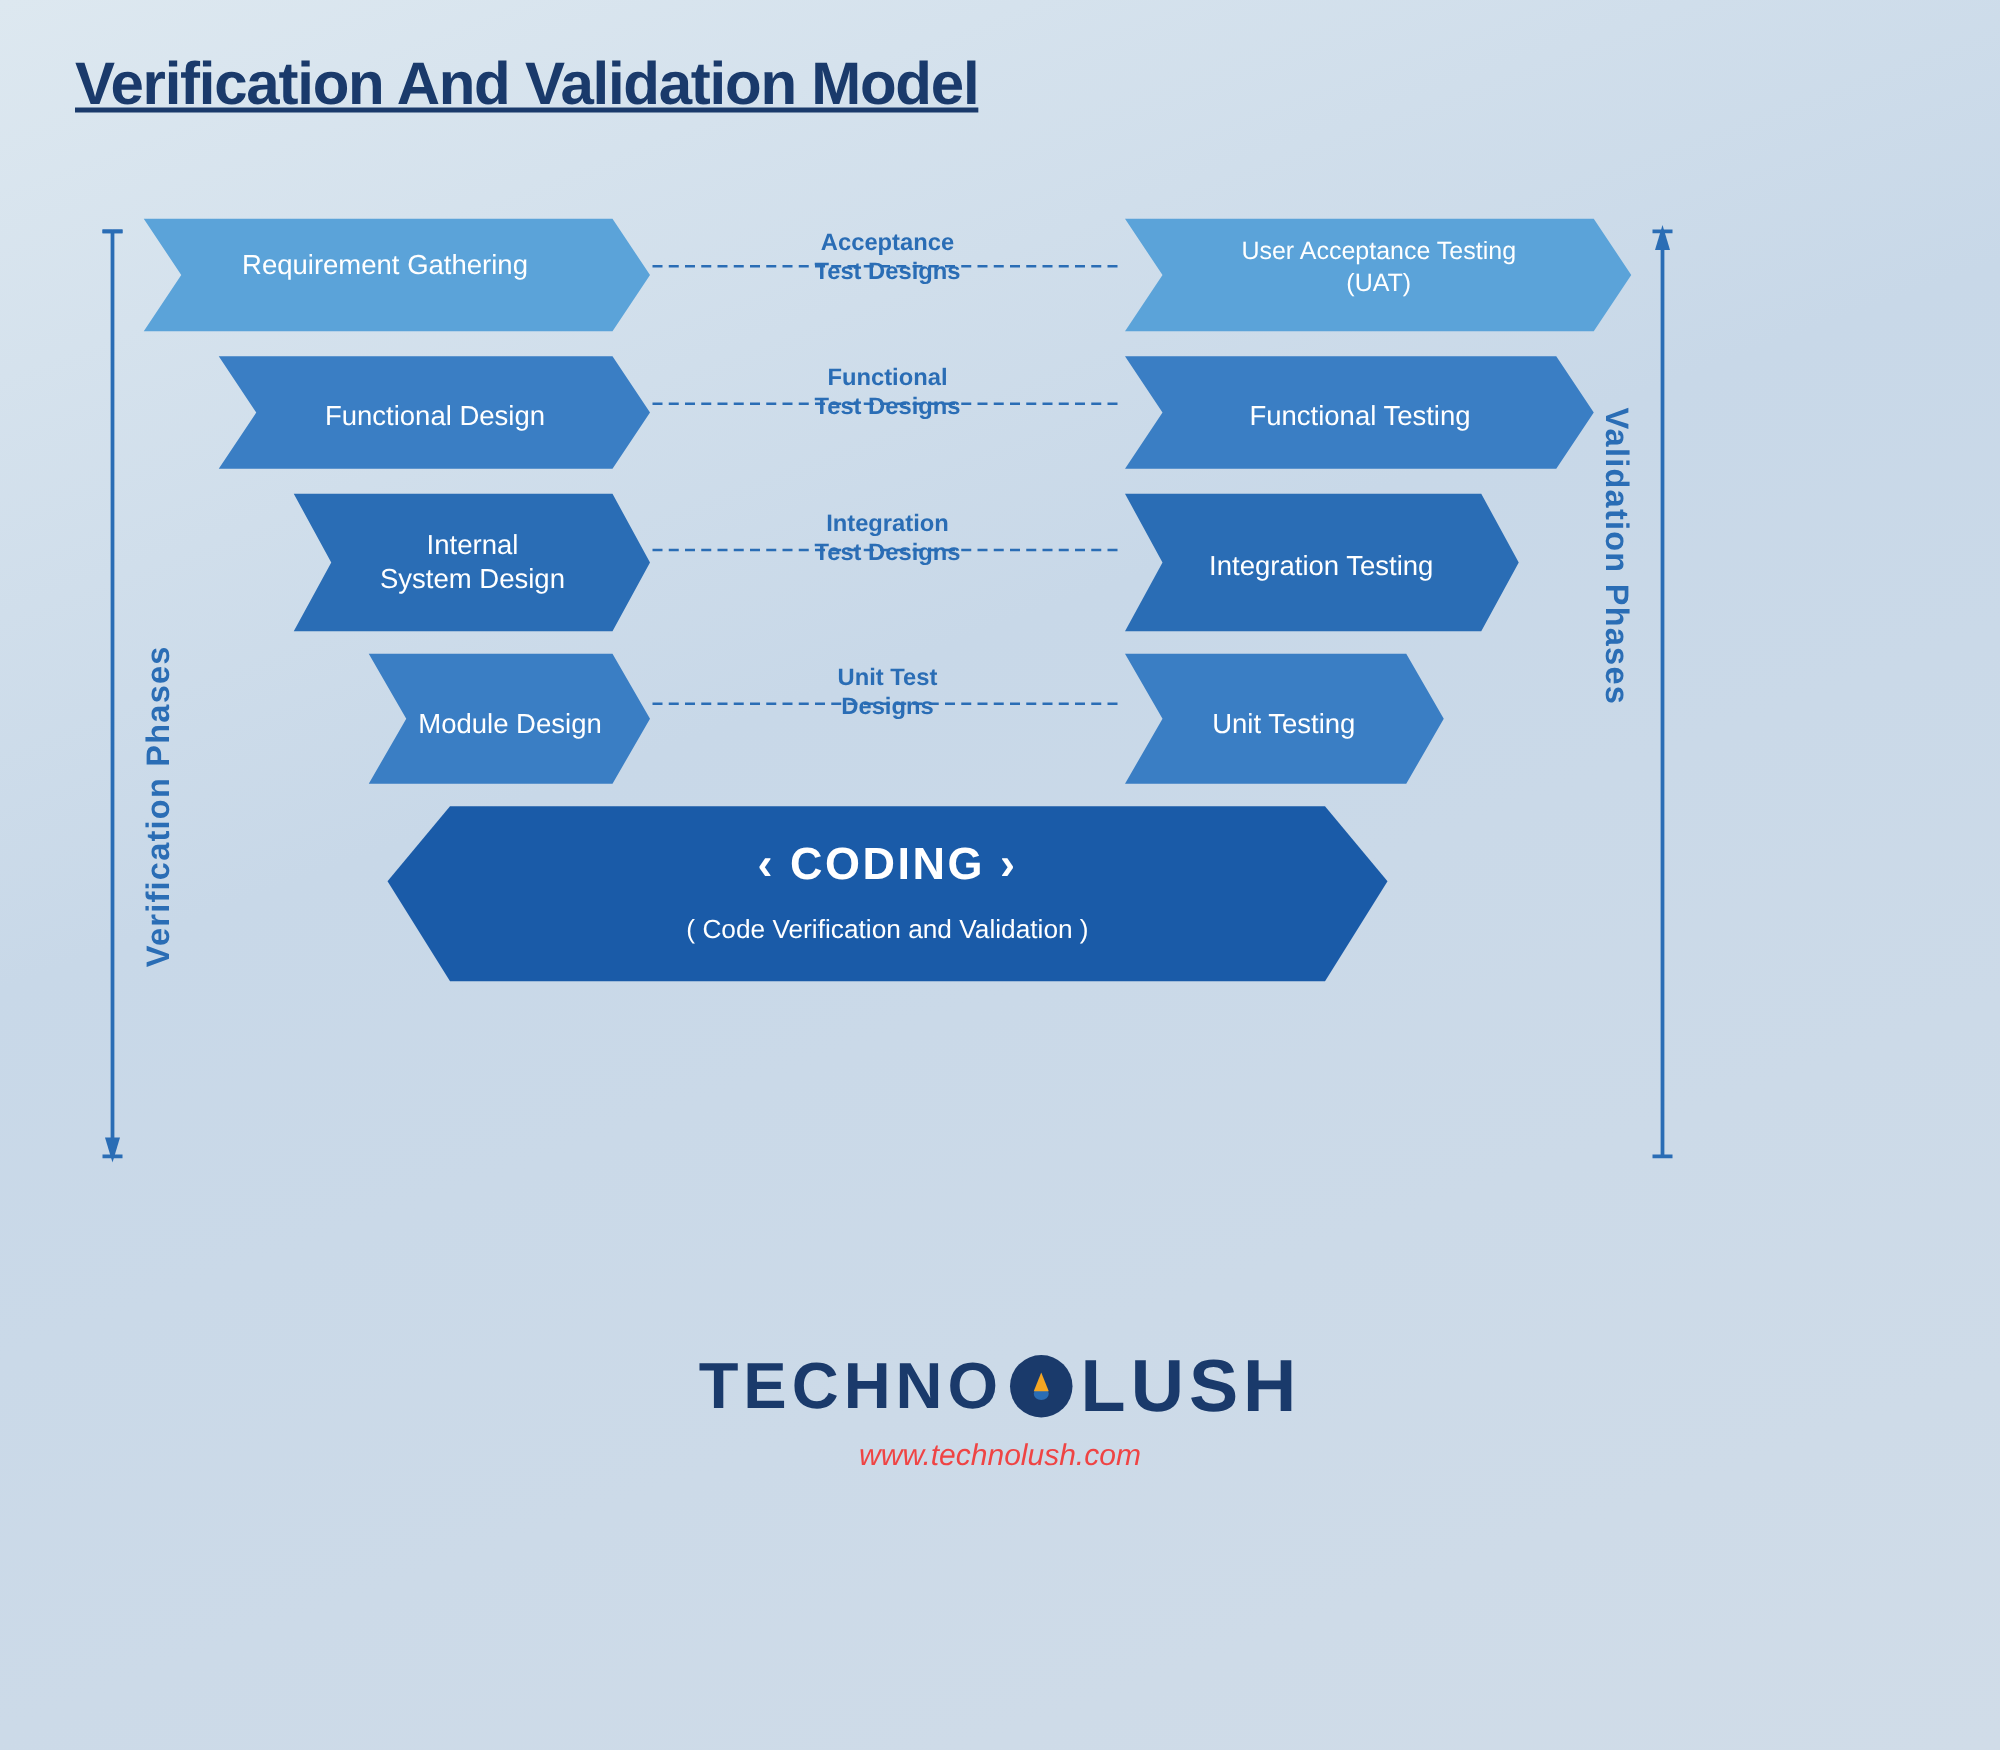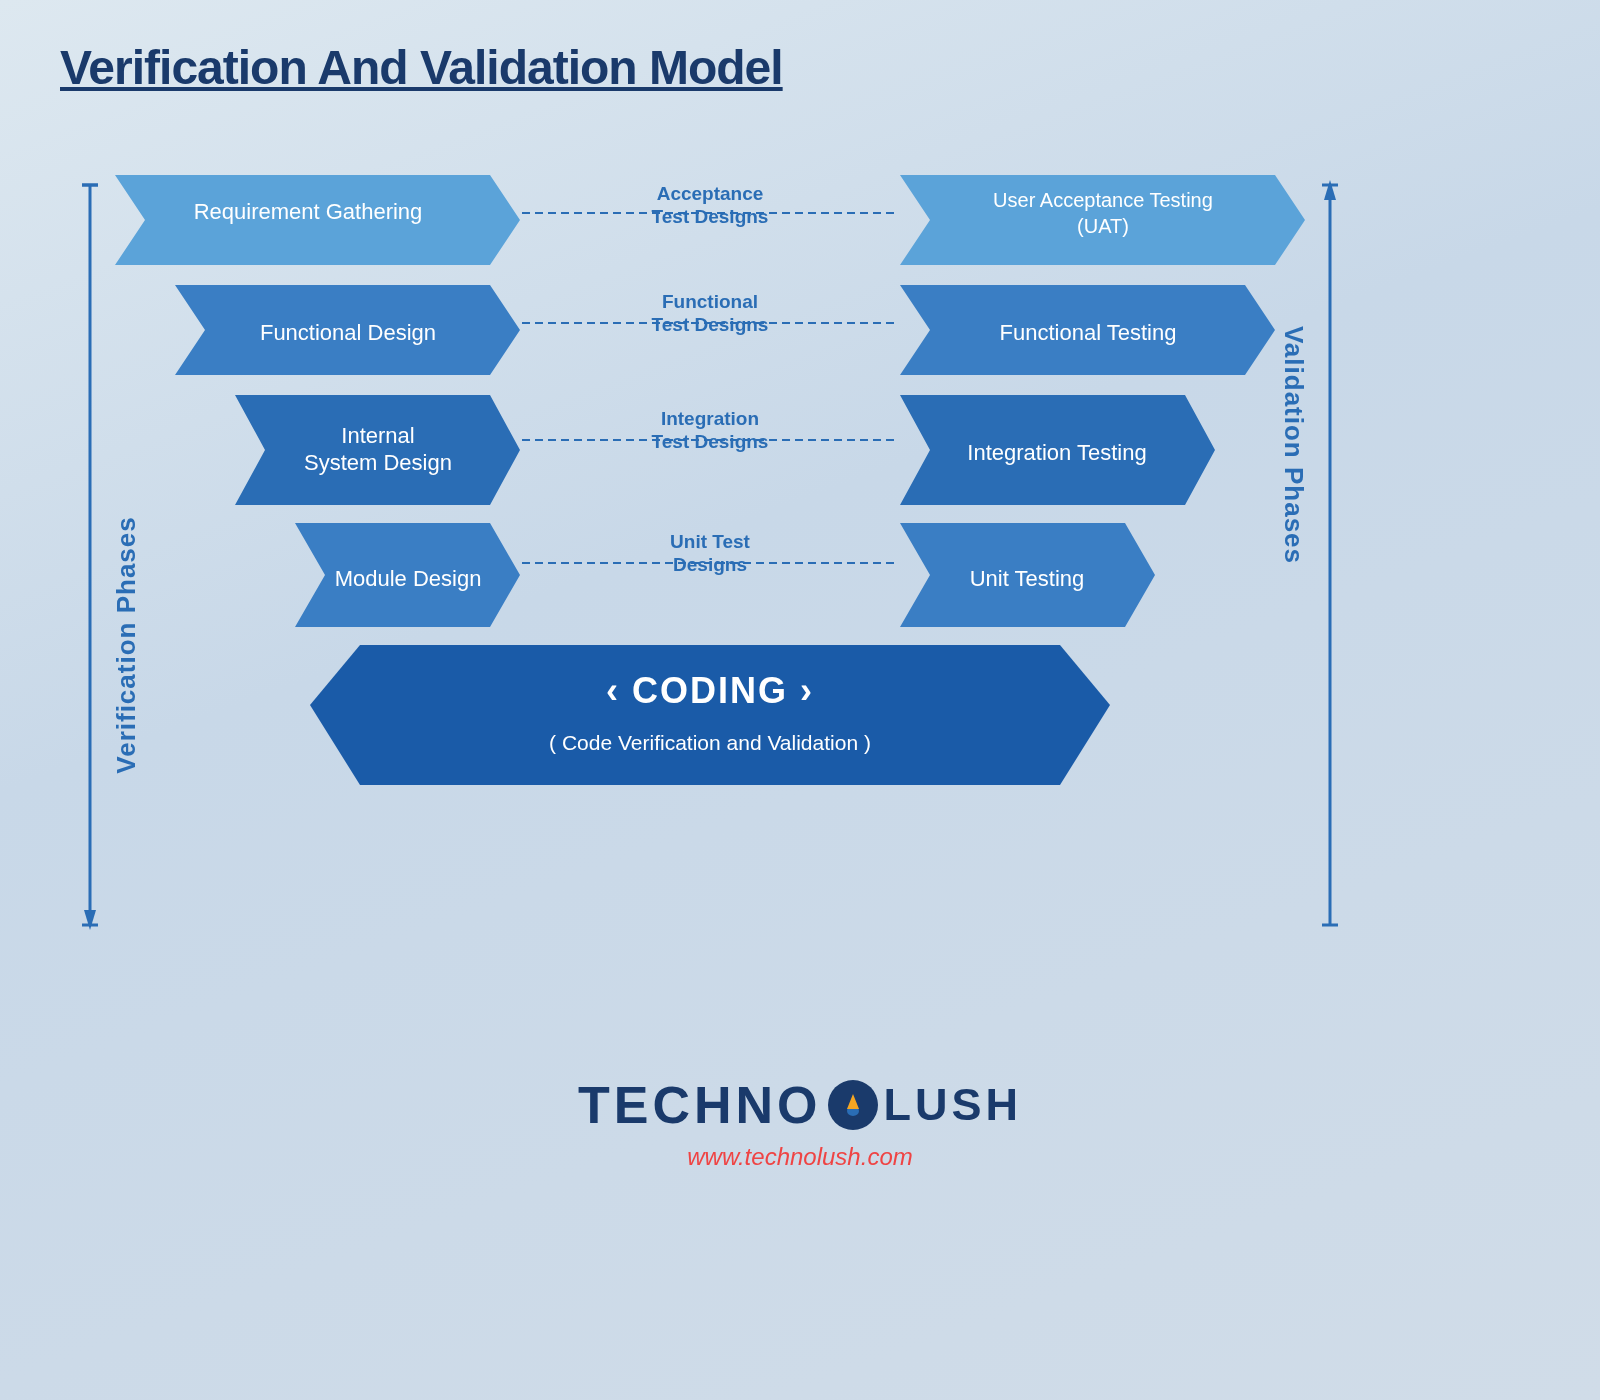--- a/index.html
+++ b/index.html
@@ -120,16 +120,16 @@
 
 <div class="logo-section">
   <div style="display:flex; align-items:center; gap:4px;">
     <span style="font-size:52px; font-weight:900; color:#1a3a6b; letter-spacing:4px;">TECHNO</span>
     <span style="width:50px; height:50px; background:#1a3a6b; border-radius:50%; display:inline-flex; align-items:center; justify-content:center; margin:0 2px;">
       <svg width="28" height="28" viewBox="0 0 28 28">
         <ellipse cx="14" cy="20" rx="6" ry="5" fill="#2a6db5"></ellipse>
         <polygon points="14,3 20,18 8,18" fill="#f5a623"></polygon>
       </svg>
     </span>
-    <span style="font-size:45px; font-weight:900; color:#1a3a6b; letter-spacing:4px;">LUSH</span>
+    <span style="font-size:59px; font-weight:900; color:#1a3a6b; letter-spacing:4px;">LUSH</span>
   </div>
   <div style="font-size:24px; color:#ef4444; font-style:italic; margin-top:8px;">www.technolush.com</div>
 </div>
 
 </body></html>

